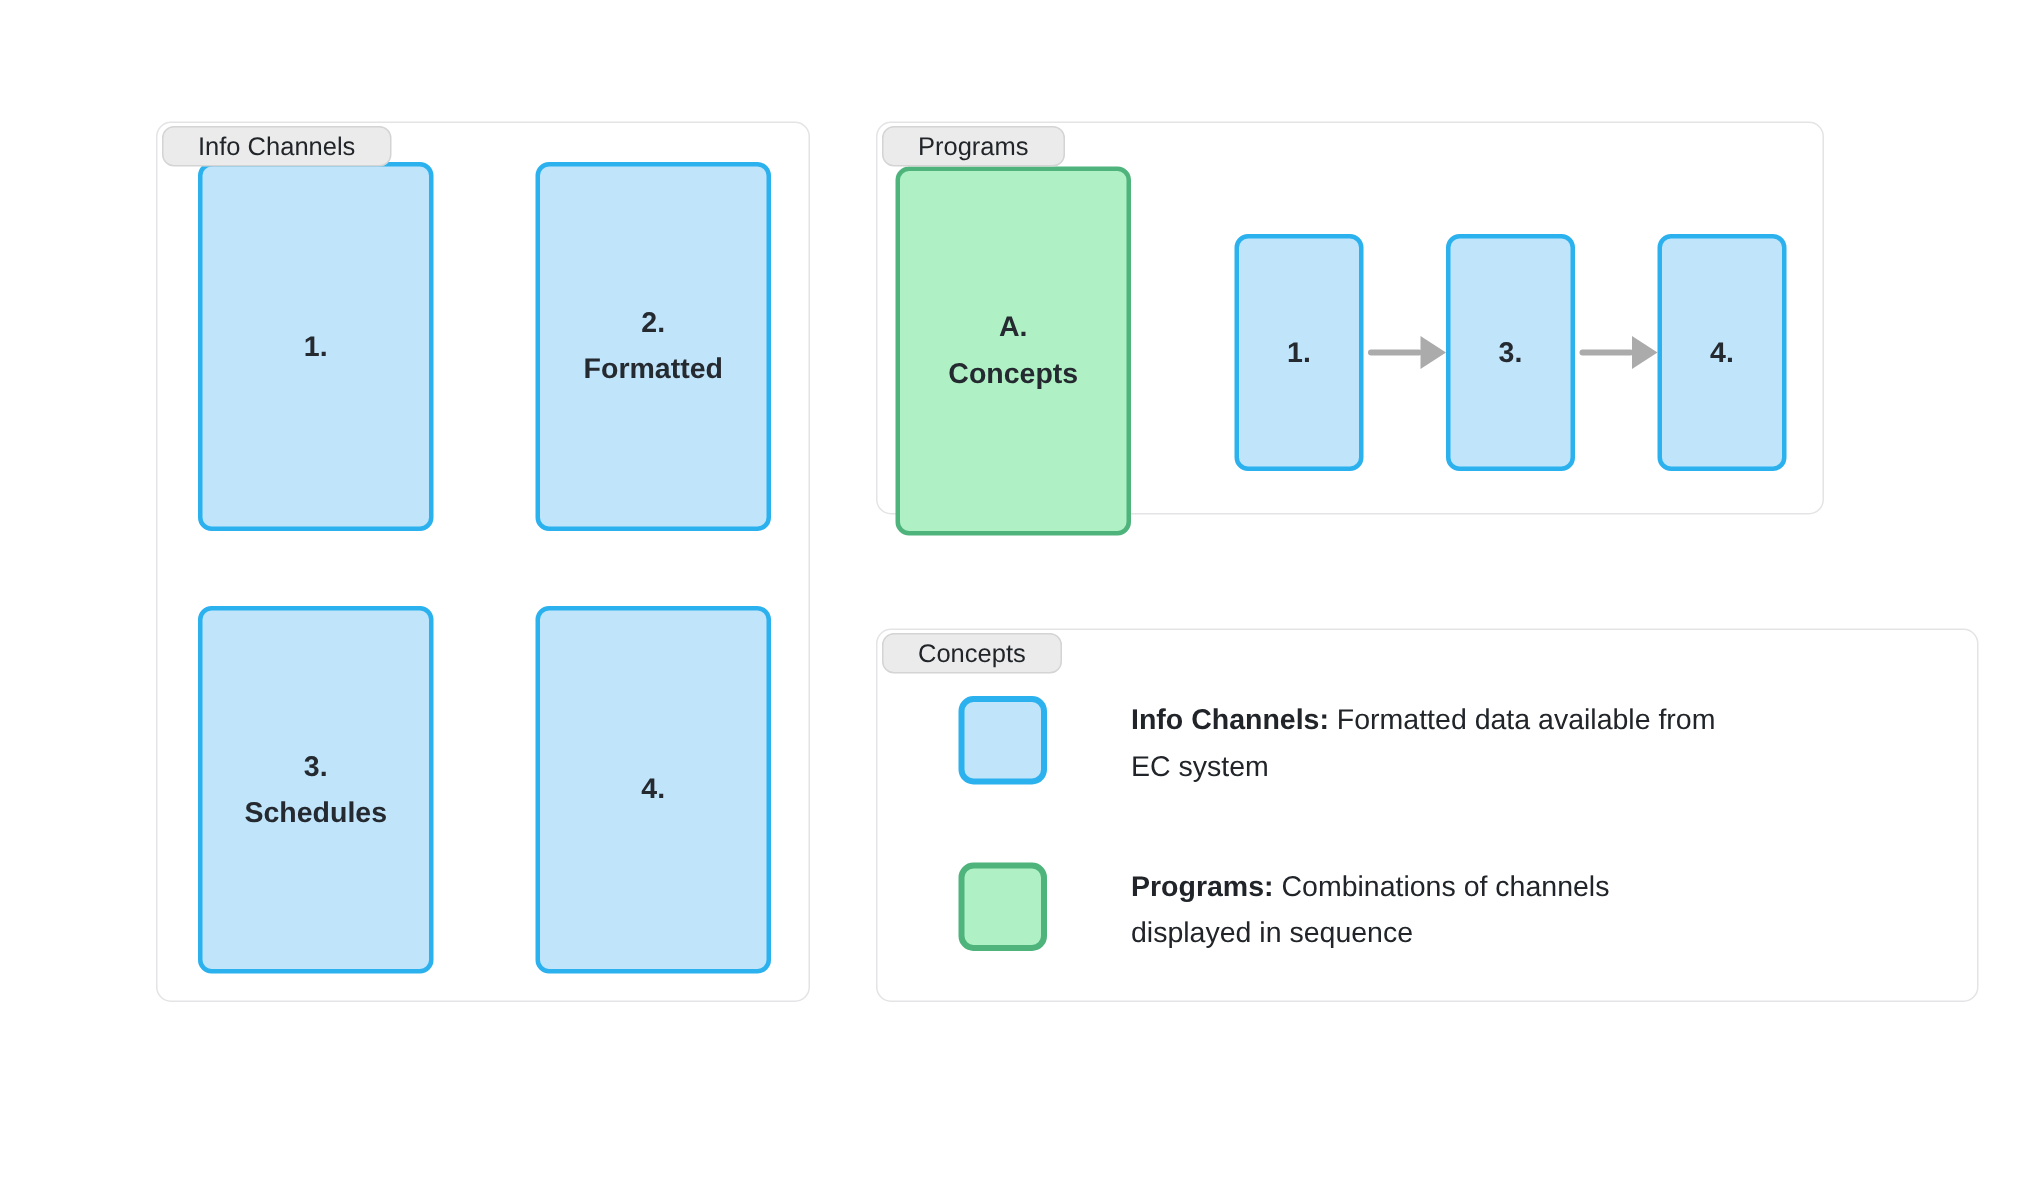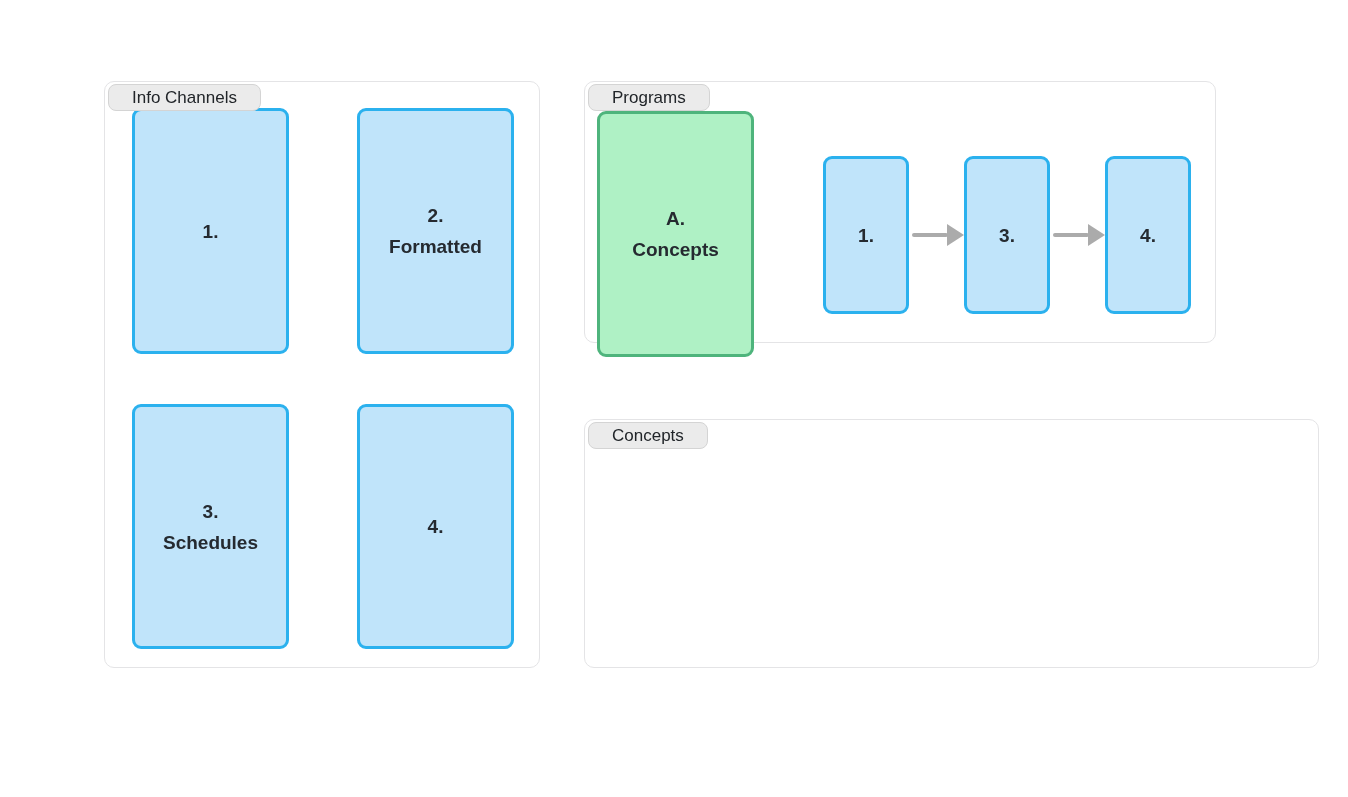--- a/index.html
+++ b/index.html
@@ -166,13 +166,27 @@
     </div>
     <div class="node channel seq-box">
       <span>4.</span>
     </div>
   </div>
 </section>
 
 <section class="panel" id="panel-concepts">
   <span class="tag">Concepts</span>
 
+  <div class="legend">
+    <div class="legend-row">
+      <div class="swatch channel"></div>
+      <div class="legend-text">
+        <b>Info Channels:</b><span> Formatted data available from EC system</span>
+      </div>
+    </div>
+    <div class="legend-row">
+      <div class="swatch program"></div>
+      <div class="legend-text">
+        <b>Programs:</b><span> Combinations of channels displayed in sequence</span>
+      </div>
+    </div>
+  </div>
 </section>
 
 </body></html>

